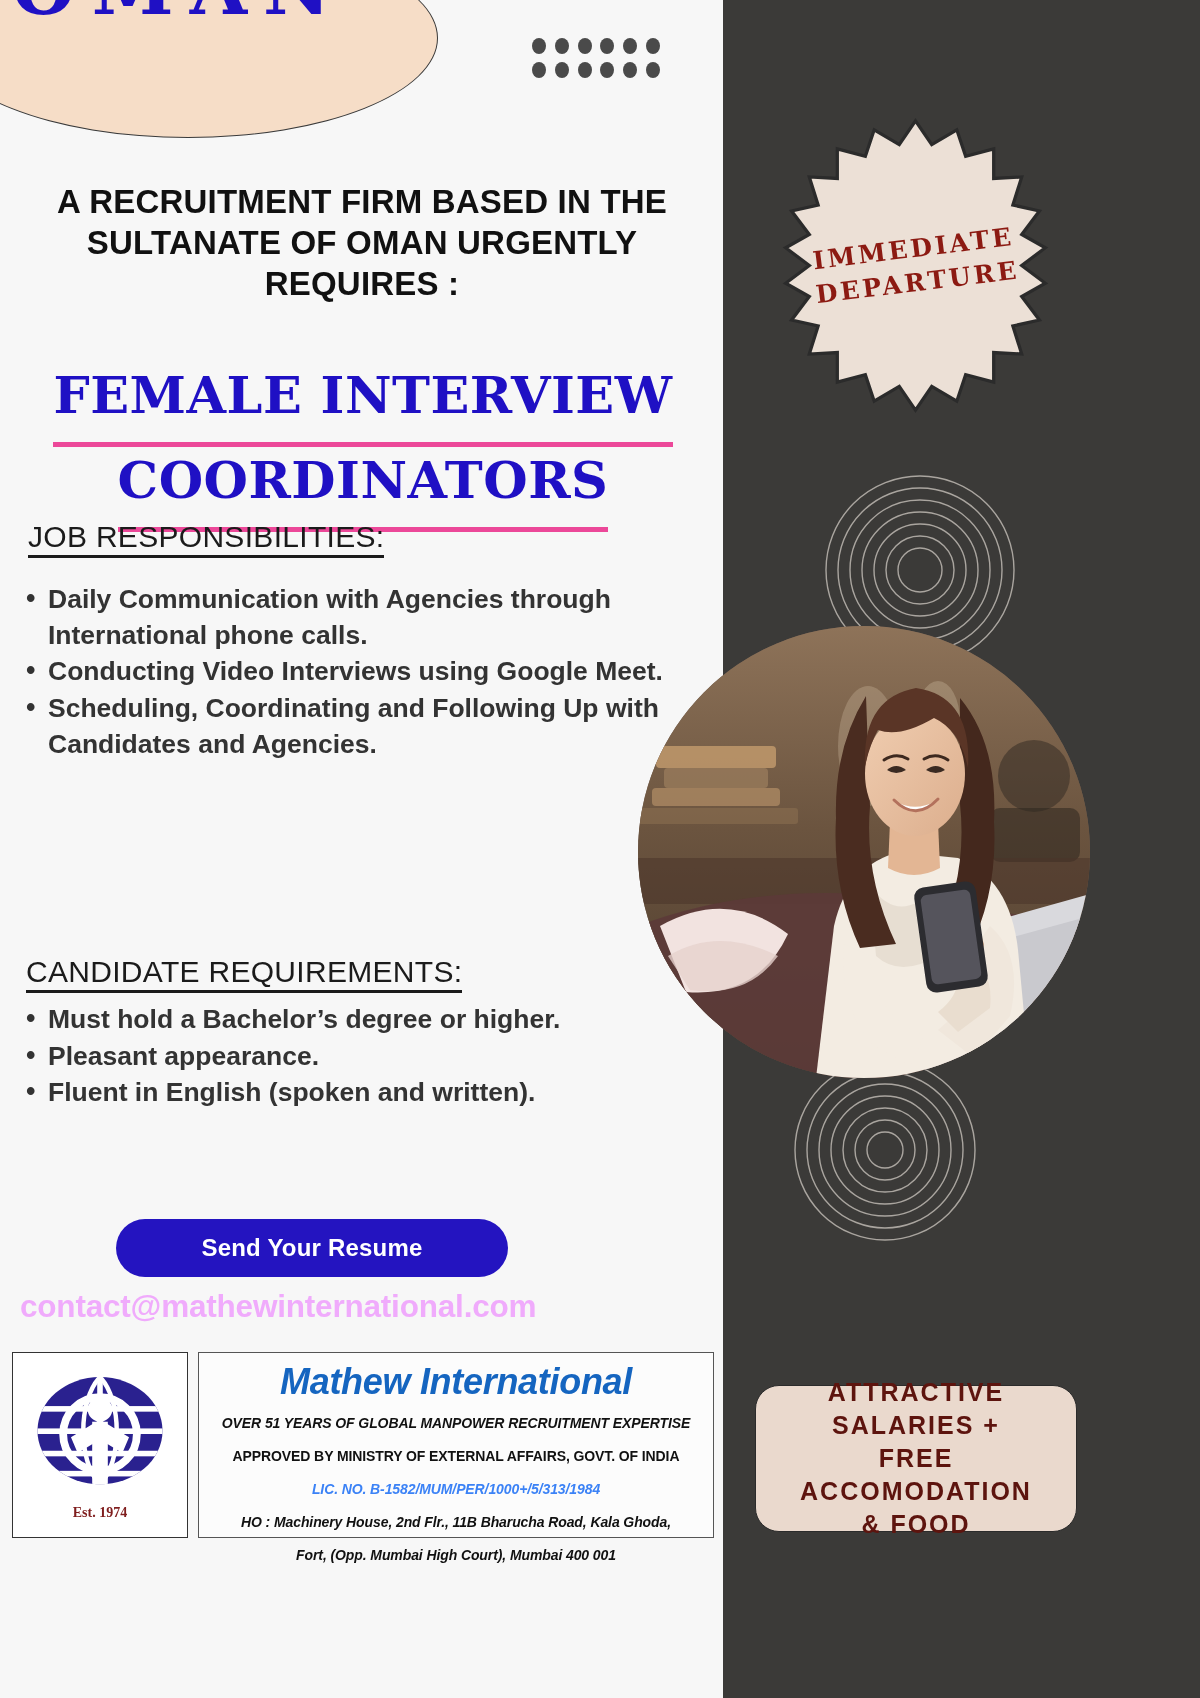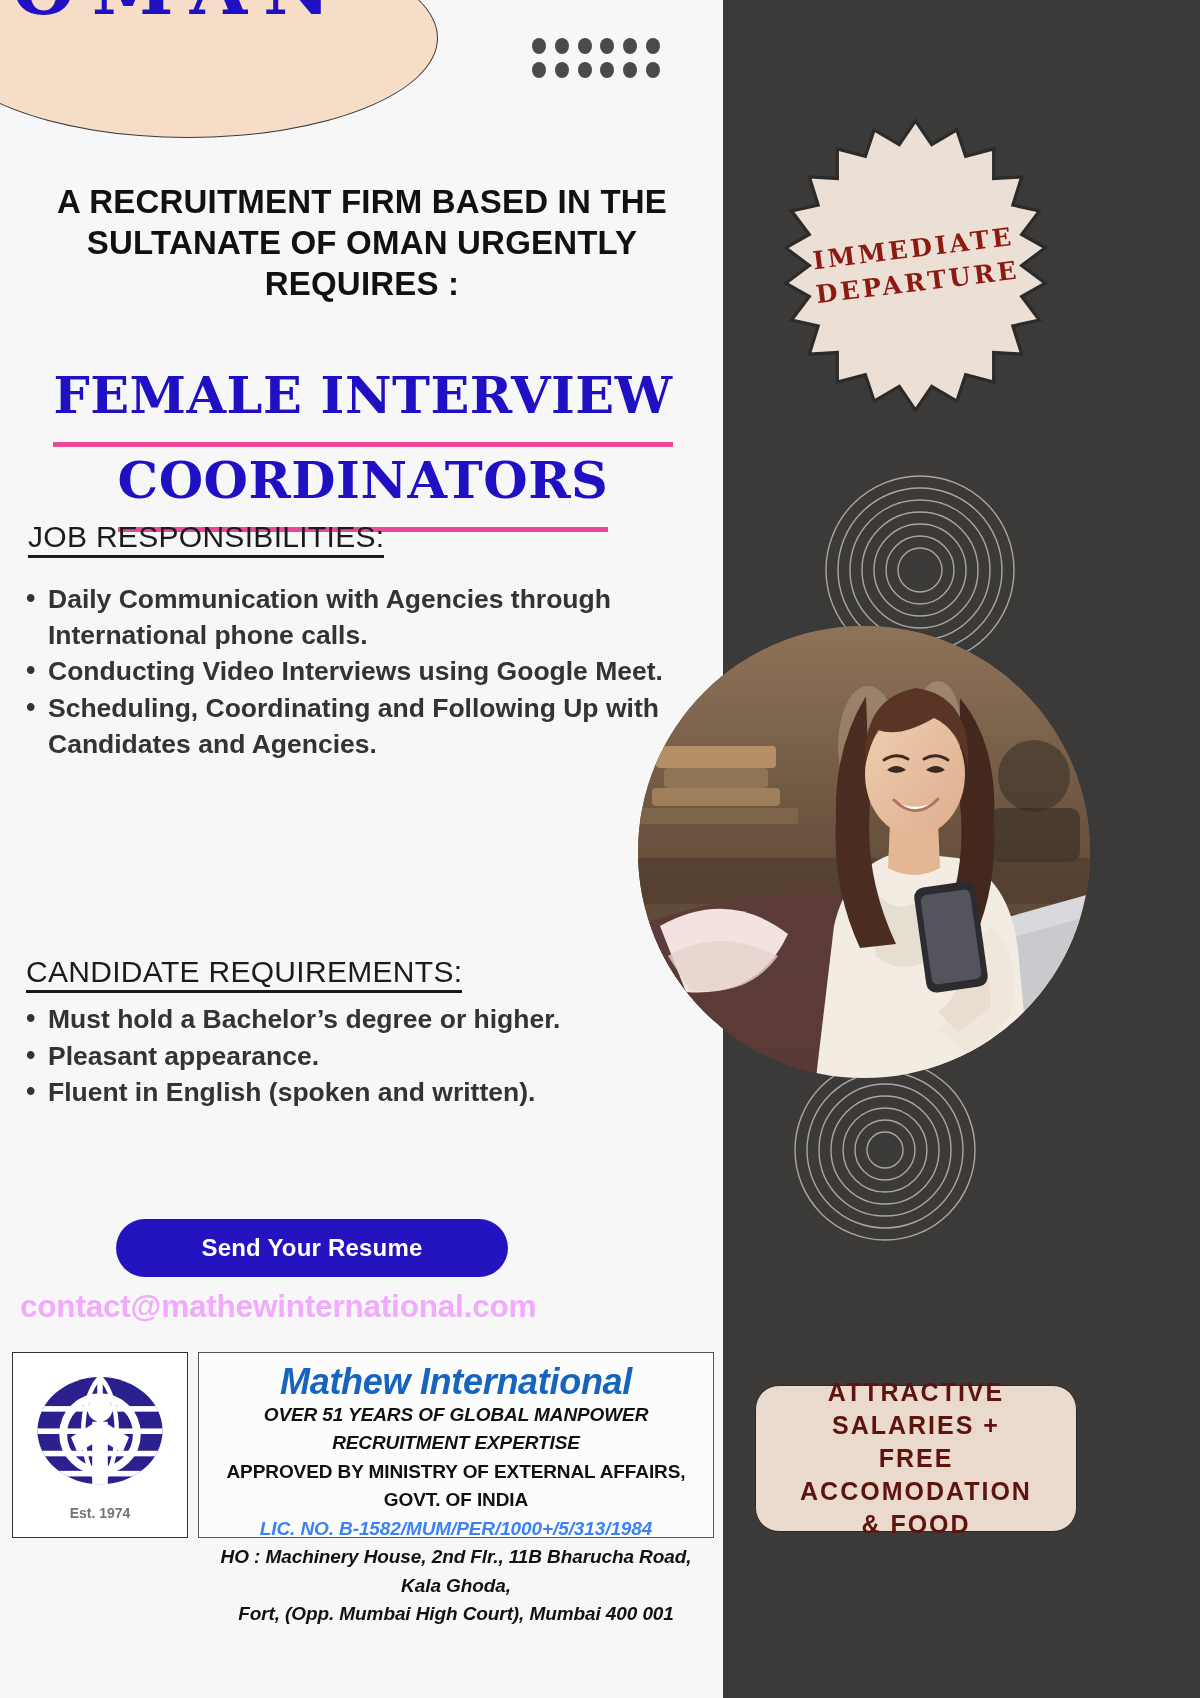--- a/index.html
+++ b/index.html
@@ -134,39 +134,39 @@
   
   .logo-box{
     position:absolute; left:12px; top:1352px;
     width:176px; height:186px;
     background:#fff; border:1.6px solid #333;
     display:flex; flex-direction:column;
     align-items:center; justify-content:center;
   }
   .logo-box svg{ width:134px; height:128px; display:block; }
   .est{
-    font-family:Liberation Sans, sans-serif;
-    font-weight:700; font-size:14px; color:#737373;
+    font-family:Liberation Serif, serif;
+    font-weight:700; font-size:14px; color:#7f1d1d;
     margin-top:7px;
   }
 
   .info-box{
     position:absolute; left:198px; top:1352px;
     width:516px; height:186px;
     background:#fcfcfc; border:1.6px solid #555;
     padding-top:10px; text-align:center;
   }
   .brand{
     font-size:36px; font-weight:700; font-style:italic;
     color:#1565c0; letter-spacing:-.3px;
     line-height:1.05;
   }
   .info-box p{
-    font-size:19px; font-weight:700; font-style:italic;
-    color:#111; line-height:1.5; letter-spacing:-.1px;
+    font-size:14px; font-weight:700; font-style:italic;
+    color:#111; line-height:1.5; letter-spacing:-.1px;margin-top:12px;
   }
   .info-box p.norm{ font-style:normal; }
   .info-box p.lic{ color:#3b82f6; }
 
   
   .starburst{
     position:absolute; left:768px; top:118px;
     width:295px; height:295px; z-index:3;
   }
   .starburst svg{ width:100%; height:100%; display:block; }

